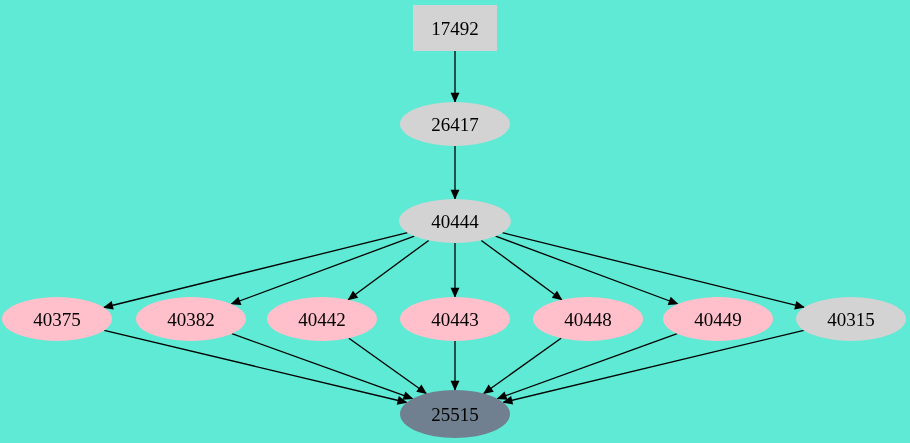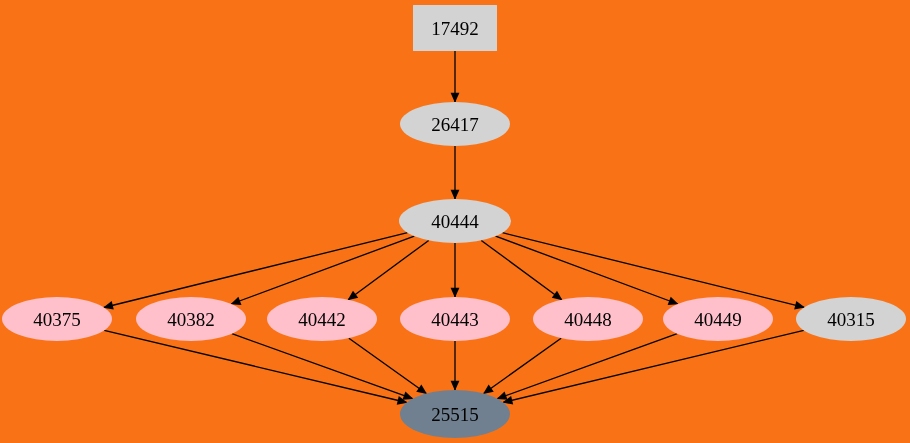--- a/index.html
+++ b/index.html
@@ -4,21 +4,21 @@
 <style>
   html, body {
     margin: 0;
     padding: 0;
     background: #ffffff;
   }
   #canvas {
     position: relative;
     width: 910px;
     height: 443px;
-    background: #f97316;
+    background: #5eead4;
     overflow: hidden;
   }
   svg text {
     font-family: "Liberation Serif", "DejaVu Serif", serif;
     font-size: 19px;
     fill: #000000;
     text-anchor: middle;
   }
 </style>
 </head>

